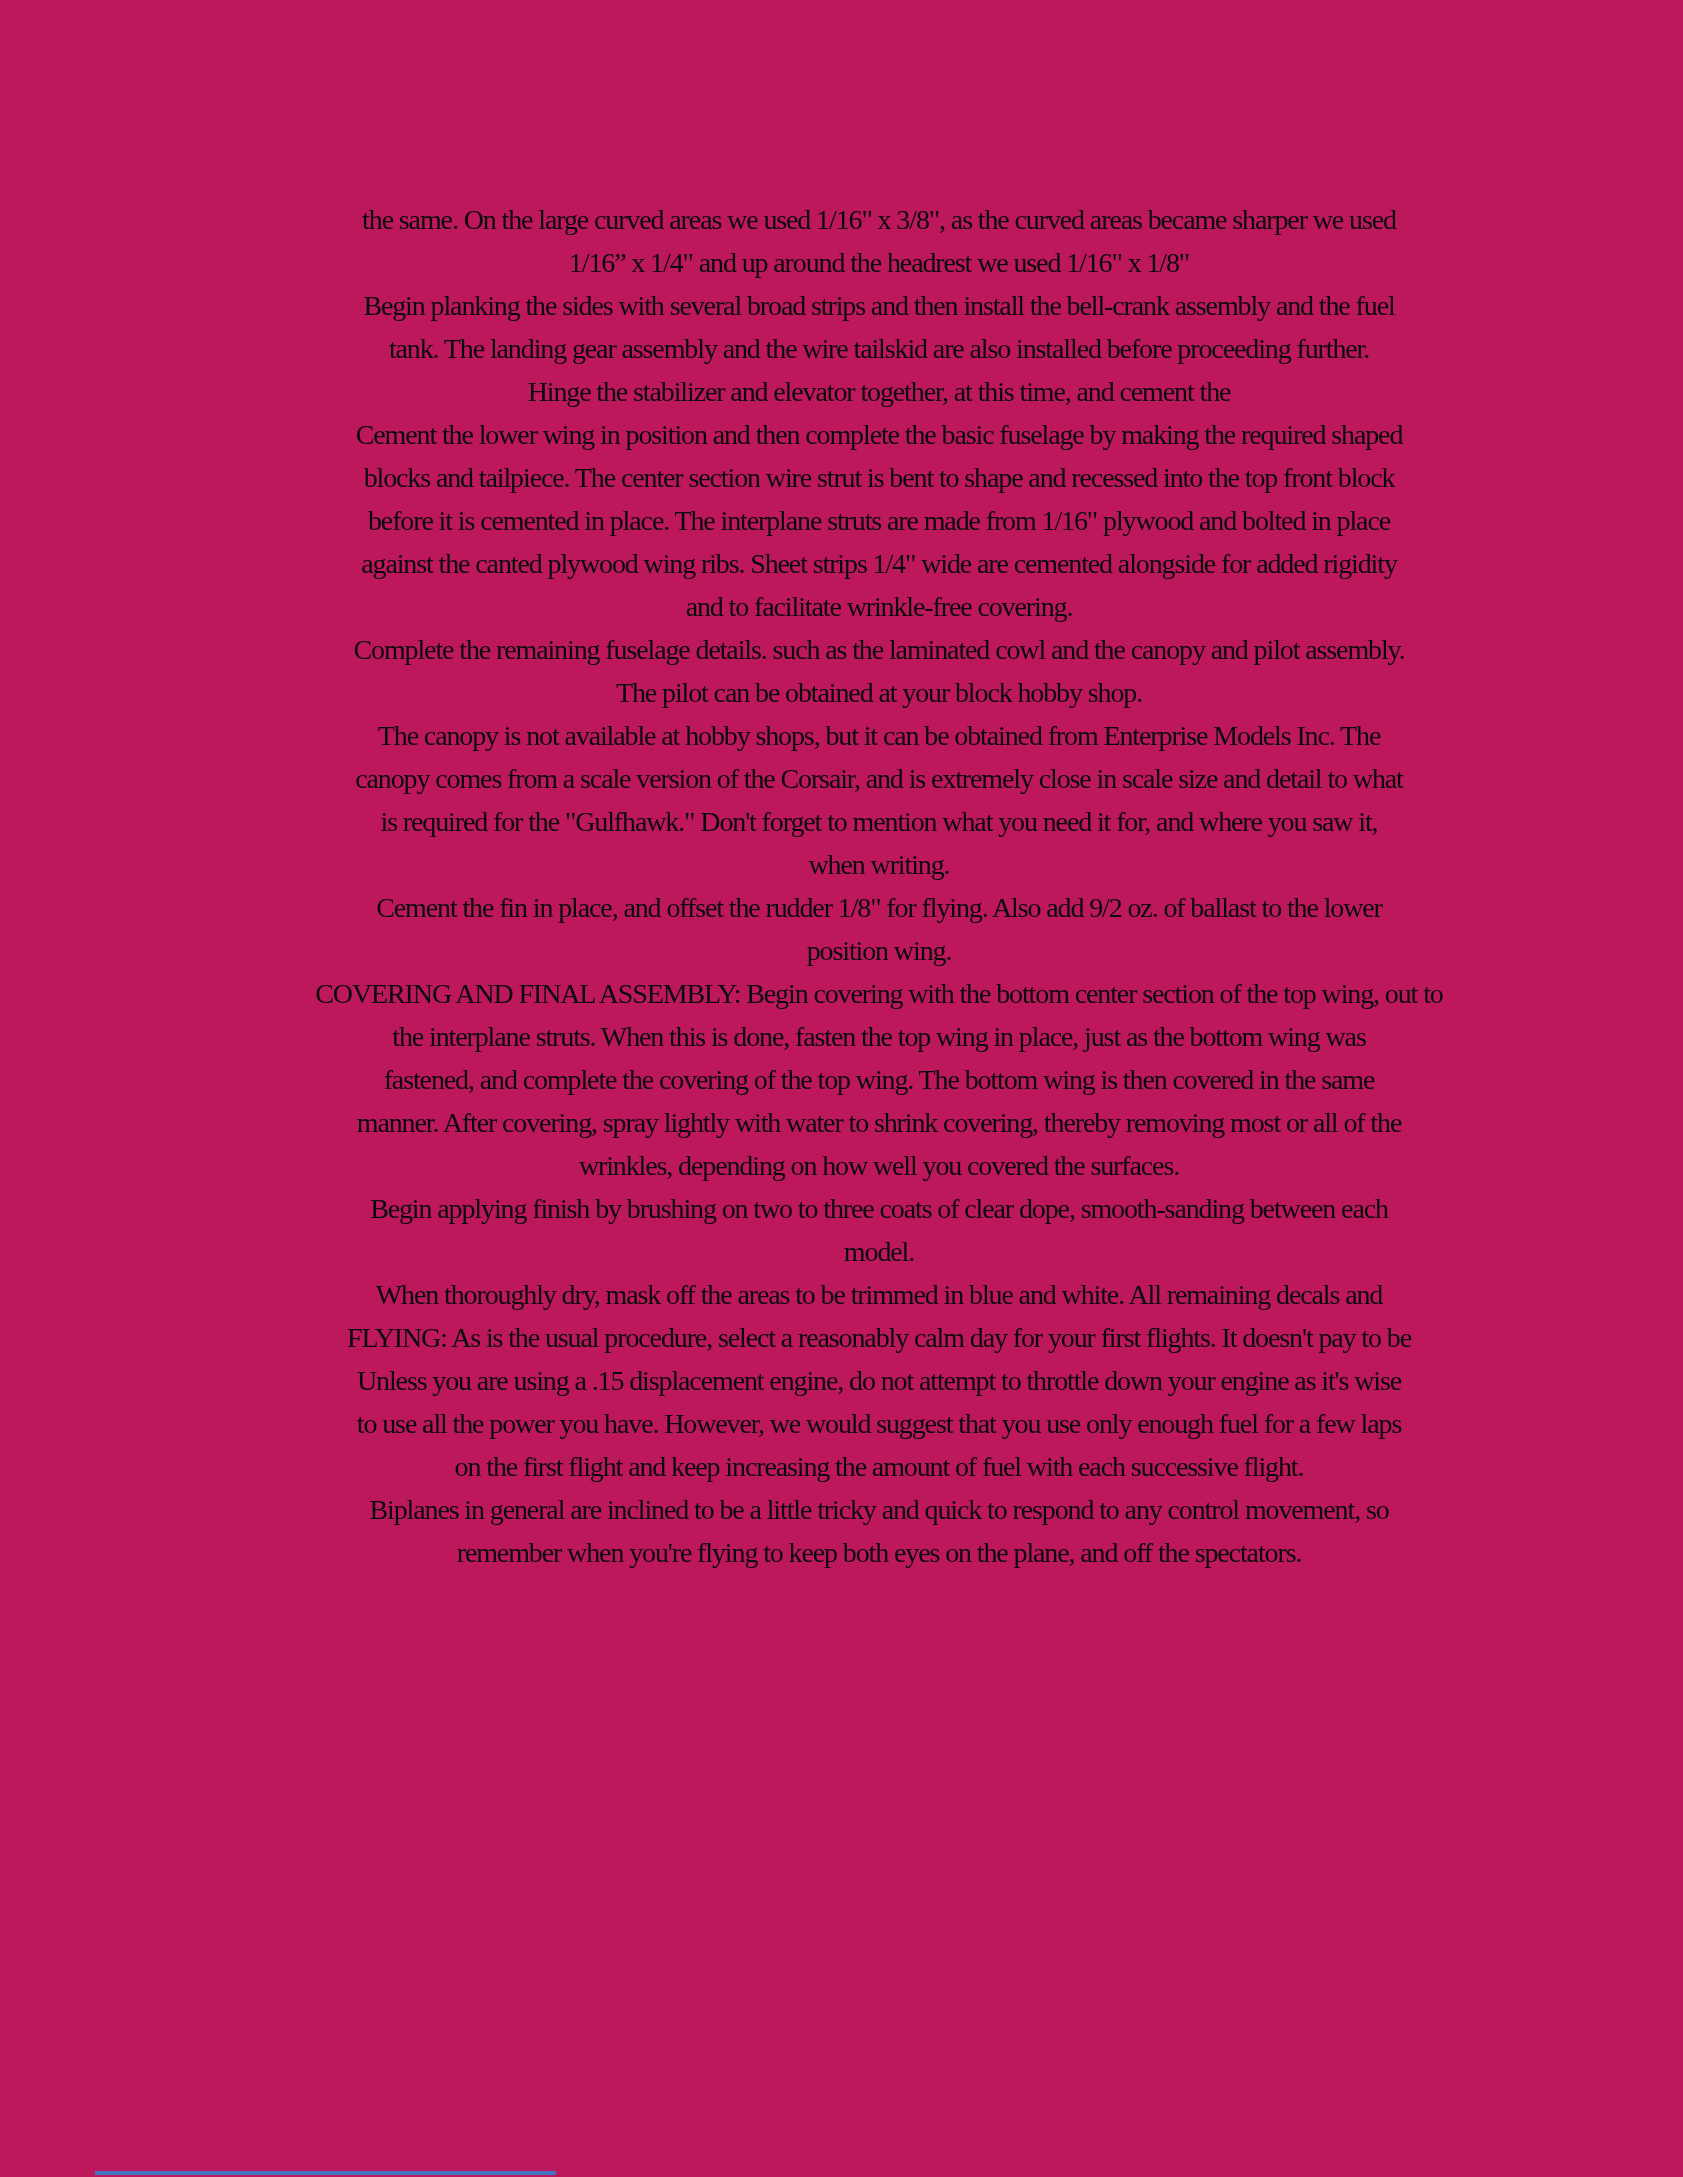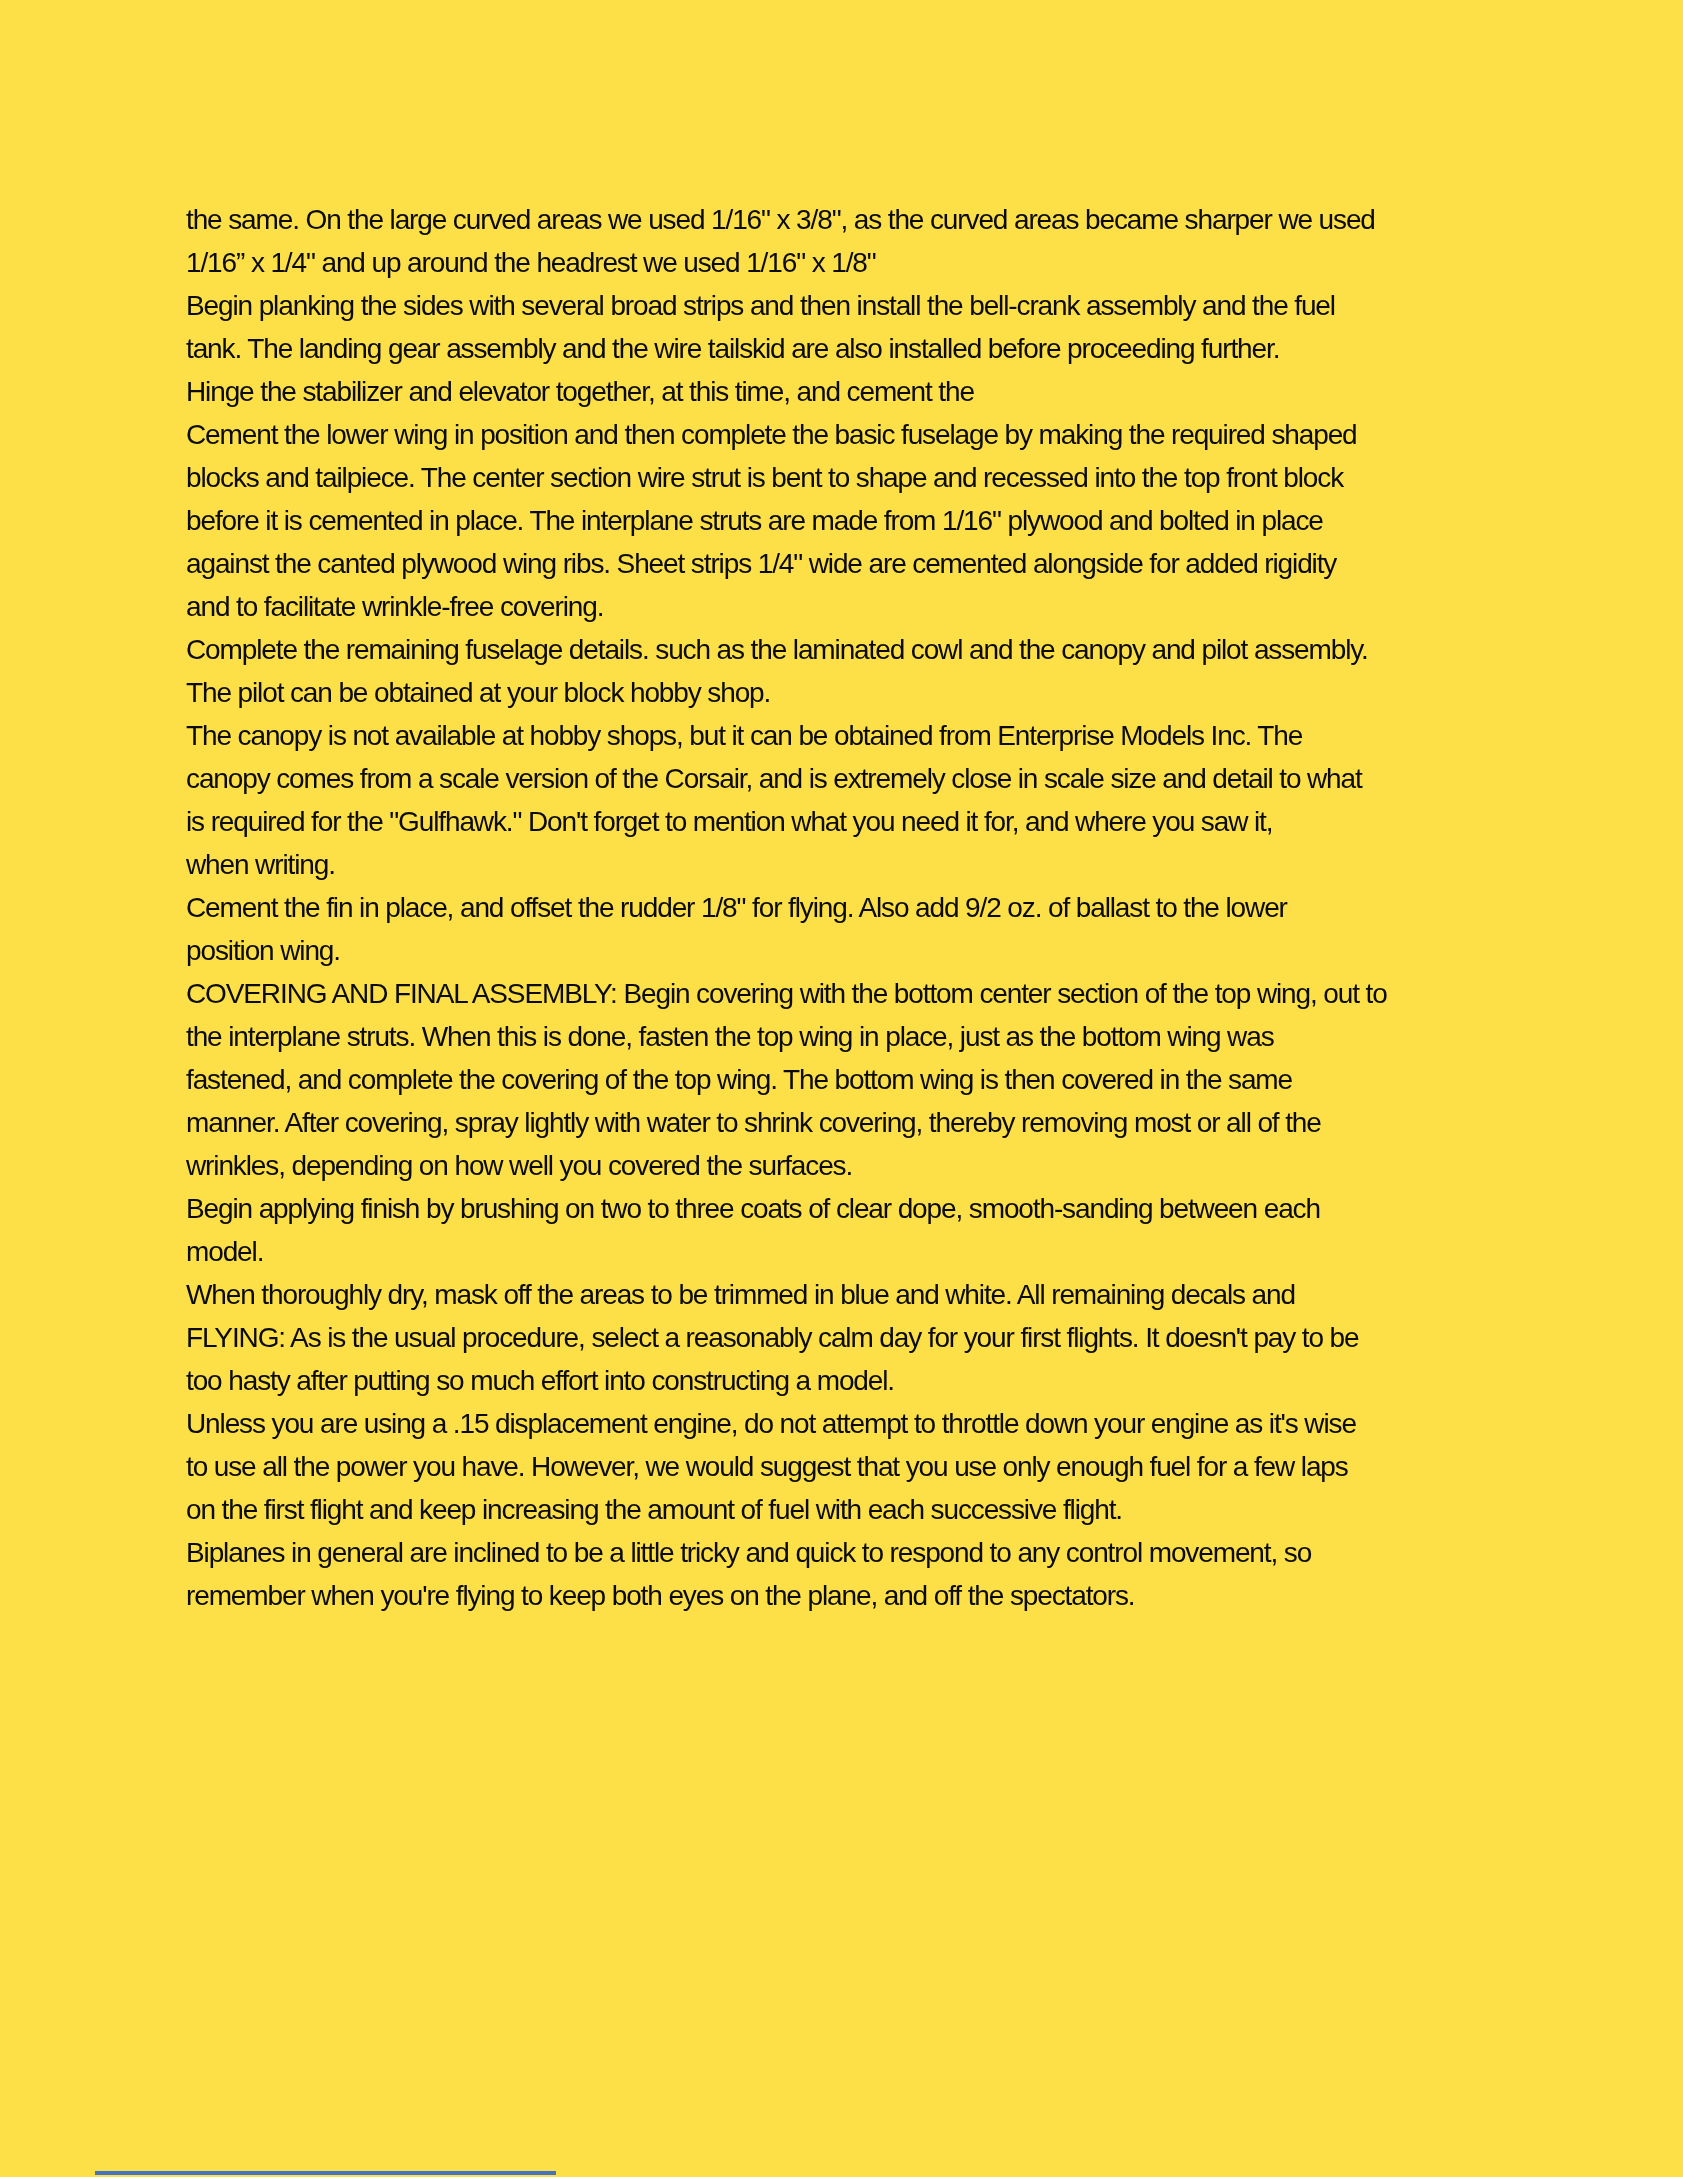--- a/index.html
+++ b/index.html
@@ -4,23 +4,24 @@
 <style>
   html, body {
     margin: 0;
     padding: 0;
     background: #ffffff;
   }
   .page {
     position: relative;
     width: 1683px;
     height: 2177px;
-    background: #fde047;
+    background: #be185d;
     overflow: hidden;
-    font-family: Liberation Sans, sans-serif;
+    font-family: Liberation Serif, serif;
+    text-align: center;
   }
   .text-block {
     position: absolute;
     left: 186px;
     top: 198px;
     width: 1386px;
   }
   .line {
     height: 43px;
     line-height: 43px;
@@ -63,21 +64,20 @@
       <div class="line">position wing.</div>
       <div class="line">COVERING AND FINAL ASSEMBLY: Begin covering with the bottom center section of the top wing, out to</div>
       <div class="line">the interplane struts. When this is done, fasten the top wing in place, just as the bottom wing was</div>
       <div class="line">fastened, and complete the covering of the top wing. The bottom wing is then covered in the same</div>
       <div class="line">manner. After covering, spray lightly with water to shrink covering, thereby removing most or all of the</div>
       <div class="line">wrinkles, depending on how well you covered the surfaces.</div>
       <div class="line">Begin applying finish by brushing on two to three coats of clear dope, smooth-sanding between each</div>
       <div class="line">model.</div>
       <div class="line">When thoroughly dry, mask off the areas to be trimmed in blue and white. All remaining decals and</div>
       <div class="line">FLYING: As is the usual procedure, select a reasonably calm day for your first flights. It doesn't pay to be</div>
-      <div class="line">too hasty after putting so much effort into constructing a model.</div>
       <div class="line">Unless you are using a .15 displacement engine, do not attempt to throttle down your engine as it's wise</div>
       <div class="line">to use all the power you have. However, we would suggest that you use only enough fuel for a few laps</div>
       <div class="line">on the first flight and keep increasing the amount of fuel with each successive flight.</div>
       <div class="line">Biplanes in general are inclined to be a little tricky and quick to respond to any control movement, so</div>
       <div class="line">remember when you're flying to keep both eyes on the plane, and off the spectators.</div>
     </div>
   <div class="bottom-line" style="background-color: rgb(68, 114, 196);"></div>
 </div>
 
 

